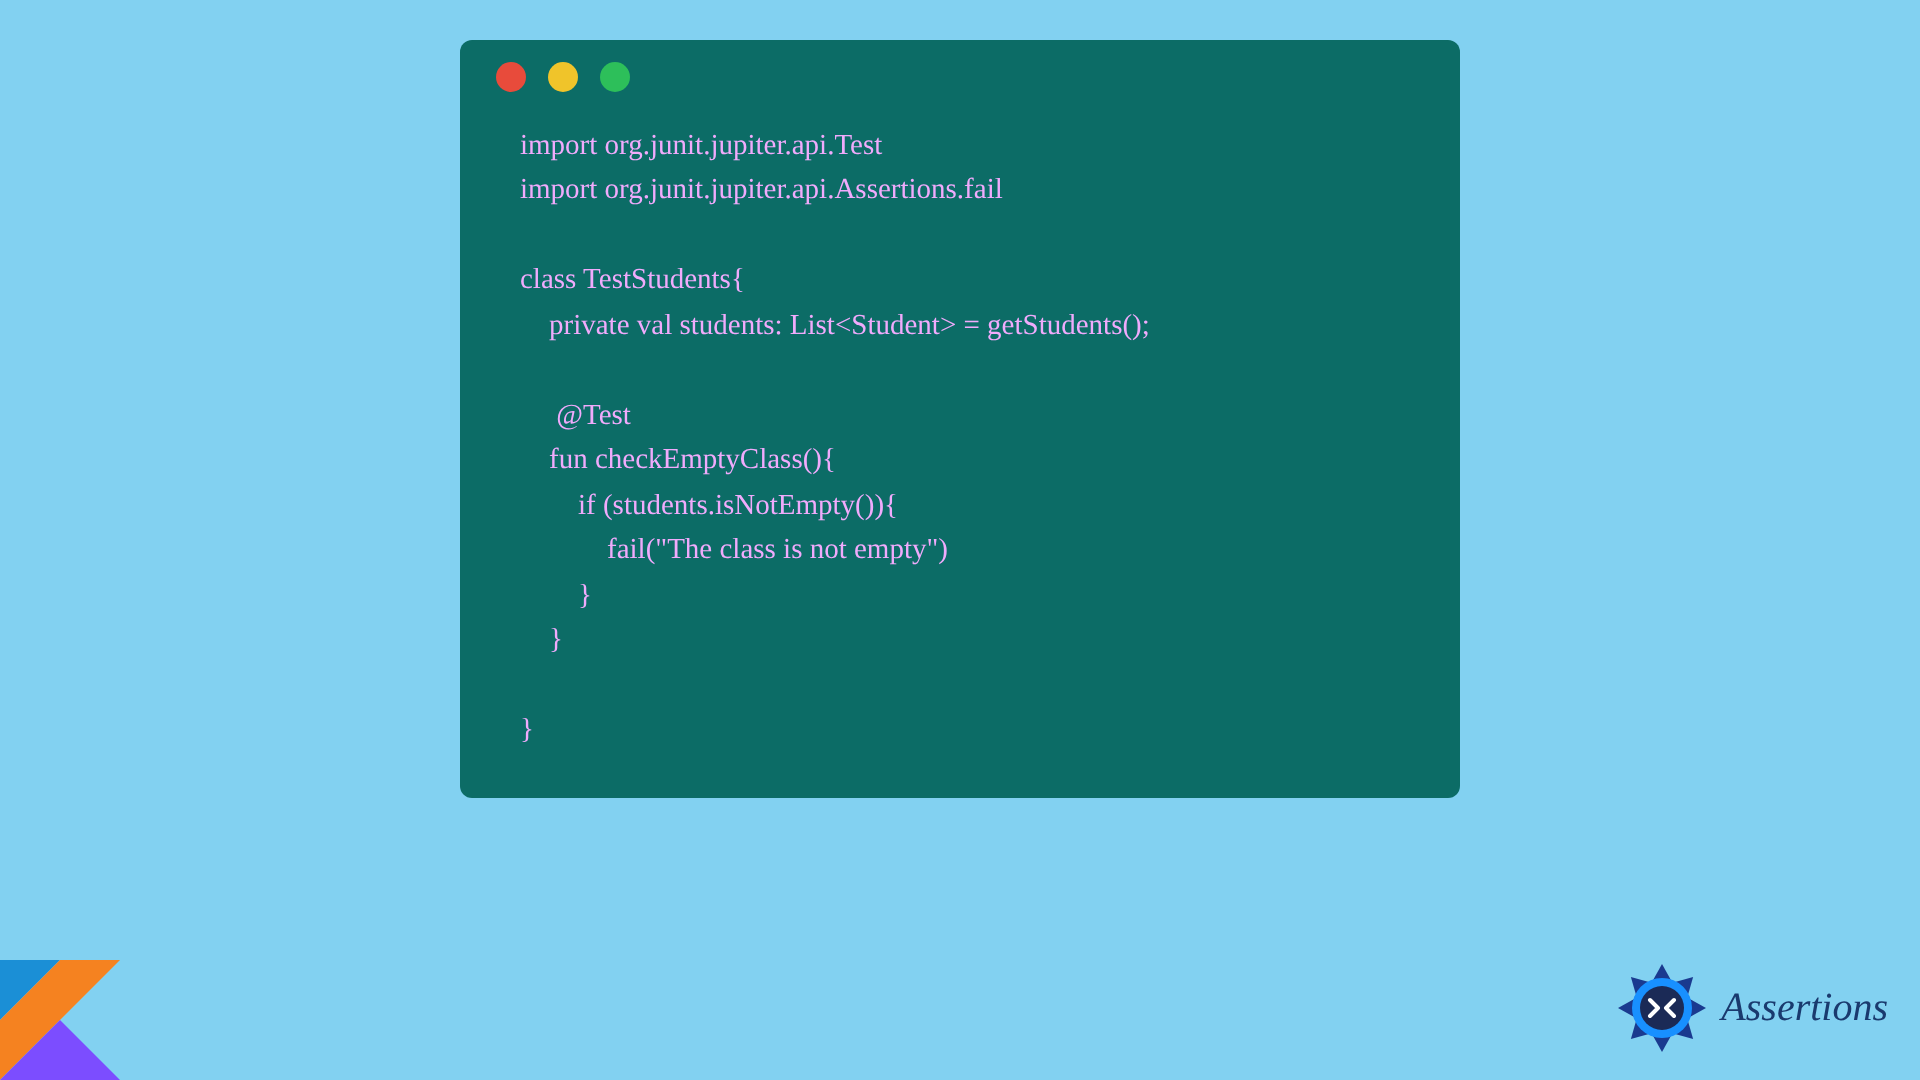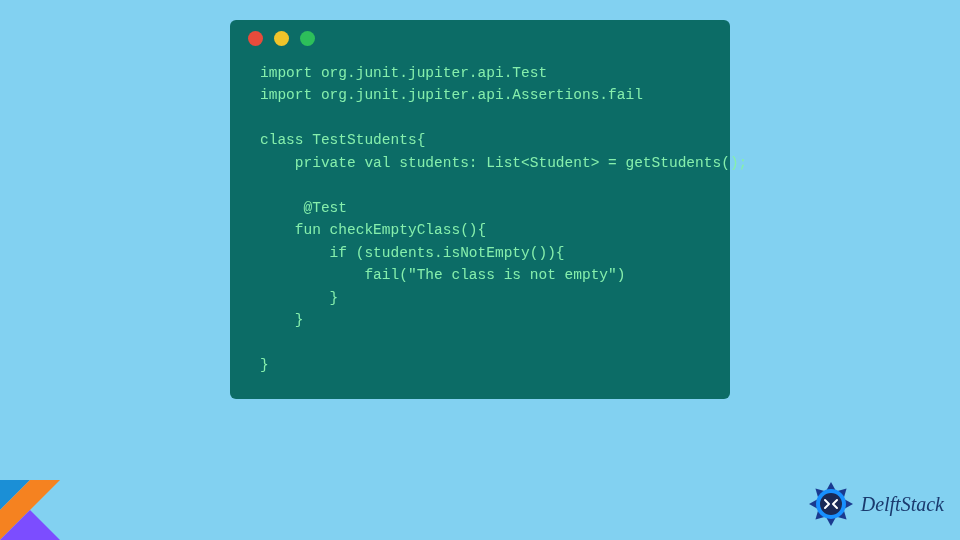--- a/index.html
+++ b/index.html
@@ -30,24 +30,24 @@
   .dot {
     width: 15px;
     height: 15px;
     border-radius: 50%;
   }
   .dot.red { background: #e84b3b; }
   .dot.yellow { background: #f0c42a; }
   .dot.green { background: #2dbf5a; }
   .code-area {
     padding: 6px 30px 10px 30px;
-    font-family: Liberation Mono, monospace;
+    font-family: Liberation Serif, serif;
     font-size: 14.5px;
     line-height: 1.55;
-    color: #86efac;
+    color: #f0abfc;
     white-space: pre;
   }
   .kotlin-logo {
     position: absolute;
     left: 0;
     bottom: 0;
     width: 60px;
     height: 60px;
   }
   .delftstack {
@@ -110,14 +110,14 @@
         <polygon transform="rotate(45)" points="0,-22 5,-13 -5,-13"></polygon>
         <polygon transform="rotate(45)" points="0,22 5,13 -5,13"></polygon>
         <polygon transform="rotate(45)" points="-22,0 -13,5 -13,-5"></polygon>
         <polygon transform="rotate(45)" points="22,0 13,5 13,-5"></polygon>
       </g>
       <circle r="15" fill="#1890ff"></circle>
       <circle r="11" fill="#1b2a56"></circle>
       <path d="M -6 -4 L -2 0 L -6 4 M 6 -4 L 2 0 L 6 4" stroke="#ffffff" stroke-width="2" fill="none" stroke-linecap="round" stroke-linejoin="round"></path>
     </g>
   </svg>
-  <span class="ds-text">DelftStack</span>
+  <span class="ds-text">Assertions</span>
 </div>
 
 </body></html>

